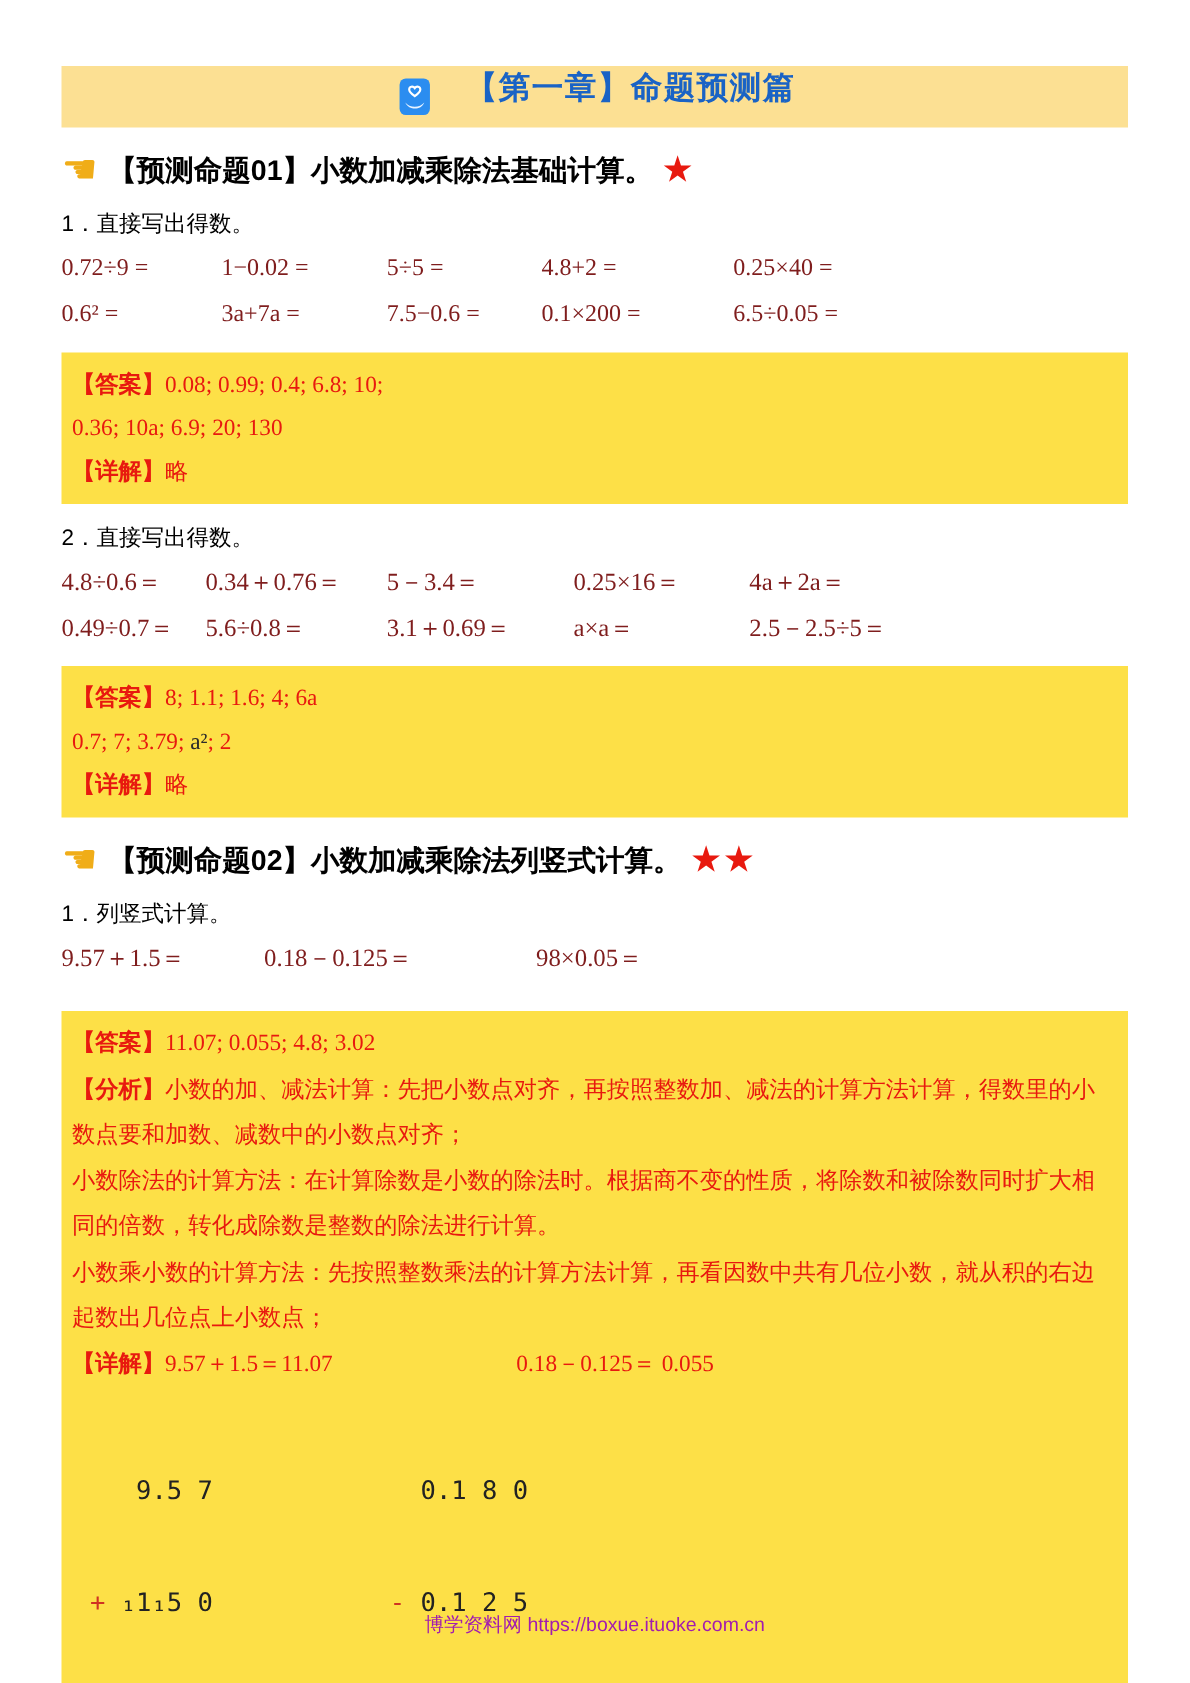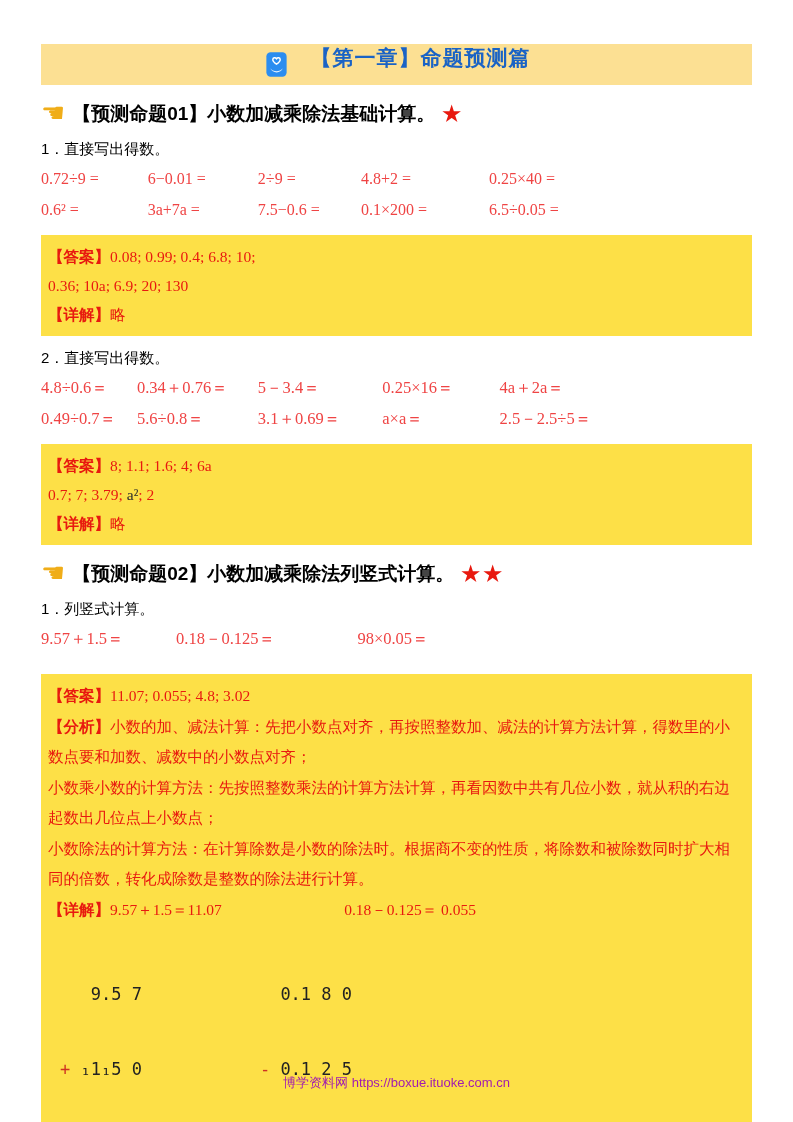--- a/index.html
+++ b/index.html
@@ -16,21 +16,21 @@
   .banner{
     display:flex;justify-content:center;gap:21px;
     background:#fce093;height:41px;margin-bottom:10px;
   }
   .banner-title{color:#1a63c5;font-size:21px;font-weight:700;letter-spacing:1px;}
   .app-icon{display:inline-flex;align-items:center;}
   .sec-title{display:flex;align-items:center;gap:7px;margin:15px 0 8px 0;font-size:19px;font-weight:700;color:#000;}
   .hand{color:#f0ad18;font-size:27px;line-height:1;font-weight:400;}
   .star{color:#e8190f;font-size:21px;letter-spacing:3px;line-height:1;}
   .qlabel{font-size:15px;margin:13px 0 4px 0;color:#000;}
-  .pgrid{display:grid;font-family:"Liberation Serif",serif;font-size:16px;line-height:31px;color:#ef4444;}
+  .pgrid{display:grid;font-family:"Liberation Serif",serif;font-size:16px;line-height:31px;color:#7f1d1d;}
   .g1{grid-template-columns:15% 15.5% 14.5% 18% auto;}
   .g2{grid-template-columns:13.5% 17% 17.5% 16.5% auto;font-size:16.5px;}
   .g3{grid-template-columns:19% 25.5% 16.5% auto;font-size:16.5px;margin-bottom:20px;}
   .ansbox{
     background:#fde047;padding:7px 7px;margin:10px 0;
     color:#e8190f;font-size:15.5px;line-height:29px;
     font-family:"Liberation Serif",serif;
   }
   .ansbox p{margin:0;}
   .lbl{font-weight:700;}
@@ -64,22 +64,22 @@
 
   <div class="sec-title">
     <span class="hand">☚</span>
     <span>【预测命题01】小数加减乘除法基础计算。</span>
     <span class="star">★</span>
   </div>
 
   <div class="qlabel">1．直接写出得数。</div>
   <div class="pgrid g1">
     <span>0.72÷9 =</span>
-    <span>6−0.01 =</span>
-    <span>2÷9 =</span>
+    <span>1−0.02 =</span>
+    <span>5÷5 =</span>
     <span>4.8+2 =</span>
     <span>0.25×40 =</span>
   </div>
   <div class="pgrid g1">
     <span>0.6² =</span>
     <span>3a+7a =</span>
     <span>7.5−0.6 =</span>
     <span>0.1×200 =</span>
     <span>6.5÷0.05 =</span>
   </div>
@@ -121,22 +121,22 @@
   <div class="qlabel">1．列竖式计算。</div>
   <div class="pgrid g3">
     <span>9.57＋1.5＝</span>
     <span>0.18－0.125＝</span>
     <span>98×0.05＝</span>
   </div>
 
   <div class="ansbox bigbox">
     <p><span class="lbl">【答案】</span><span>11.07; 0.055; 4.8; 3.02</span></p>
     <p><span class="lbl">【分析】</span><span>小数的加、减法计算：先把小数点对齐，再按照整数加、减法的计算方法计算，得数里的小数点要和加数、减数中的小数点对齐；</span></p>
+    <p>小数除法的计算方法：在计算除数是小数的除法时。根据商不变的性质，将除数和被除数同时扩大相同的倍数，转化成除数是整数的除法进行计算。</p>
     <p>小数乘小数的计算方法：先按照整数乘法的计算方法计算，再看因数中共有几位小数，就从积的右边起数出几位点上小数点；</p>
-    <p>小数除法的计算方法：在计算除数是小数的除法时。根据商不变的性质，将除数和被除数同时扩大相同的倍数，转化成除数是整数的除法进行计算。</p>
     <p class="detail-eqs">
       <span><span class="lbl">【详解】</span><span>9.57＋1.5＝11.07</span></span>
       <span>0.18－0.125＝ 0.055</span>
     </p>
 
     <div class="calc-row">
       <div class="vcalc">
         <div>   9.5 7</div>
         <div><span class="vsign">+</span><span> ₁1₁5 0</span></div>
         

